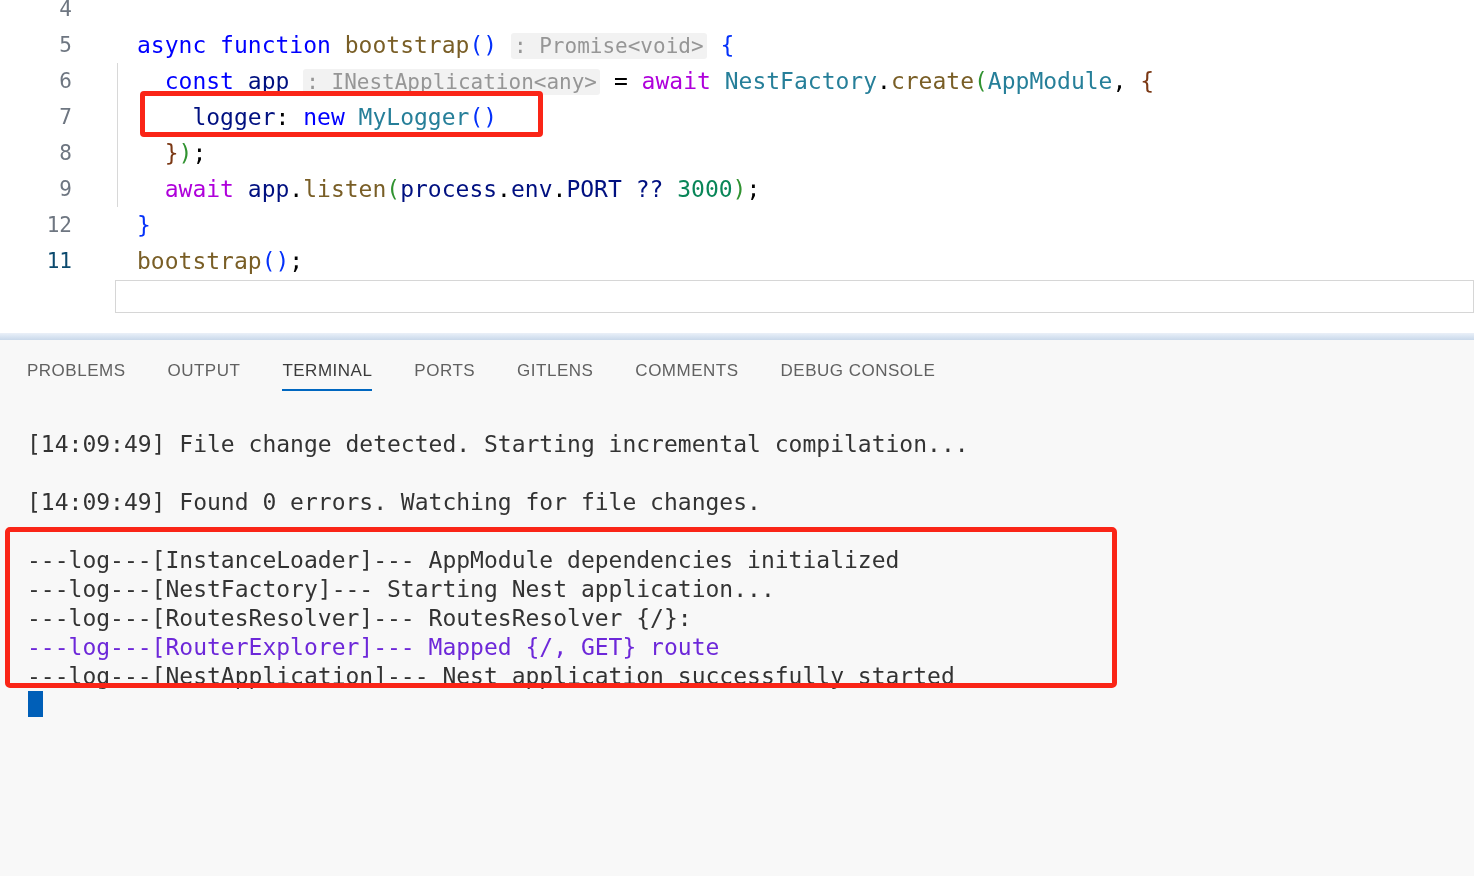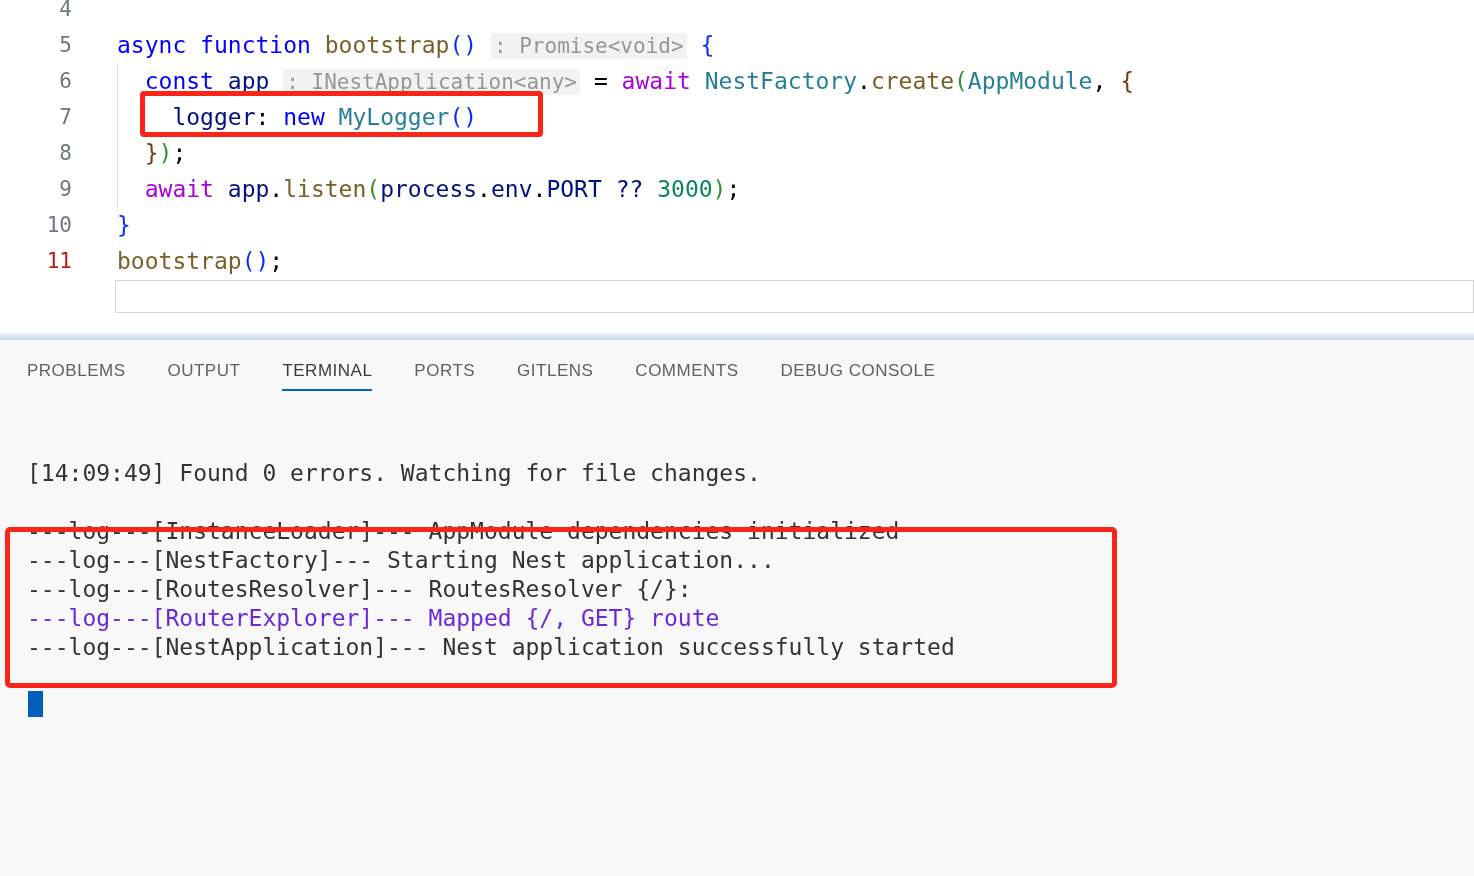--- a/index.html
+++ b/index.html
@@ -6,21 +6,21 @@
   html,body { width:1474px; height:876px; overflow:hidden; background:#ffffff;
               font-family:"Liberation Sans", sans-serif; }
   .stage { position:relative; width:1474px; height:876px; background:#ffffff; }
 
   
   .editor { position:absolute; left:0; top:0; width:1474px; height:333px; background:#ffffff; }
   .code-lines { position:absolute; left:0; top:-9px; right:0; }
   .code-row { display:flex; height:36px; align-items:center;
               font-family:"DejaVu Sans Mono", monospace; font-size:23px; white-space:pre; }
   .gutter { width:72px; text-align:right; font-size:21px; flex:0 0 72px; }
-  .code { margin-left:45px; }
+  .code { margin-left:65px; }
   .tok-hint { background:#f2f2f2; border-radius:3px; font-size:21px; padding:1px 3px; }
   .indent-guide { position:absolute; left:117px; top:63px; width:1px; height:144px; background:#d8d8d8; }
   .current-line-border { position:absolute; left:115px; top:280px; right:0; height:33px;
                          border:1px solid #d6d6d6; background:transparent; }
 
   
   .annotation-box { position:absolute; border:5px solid #fa2517; border-radius:5px; background:transparent; }
   .annotation-box-code { left:140px; top:91px; width:403px; height:46px; border-radius:4px; }
   .annotation-box-terminal { left:5px; top:187px; width:1112px; height:161px; }
 
@@ -49,39 +49,40 @@
   <div class="editor">
     <div class="current-line-border"></div>
     <div class="indent-guide"></div>
     <div class="code-lines" id="code-lines">
         <div class="code-row"><span class="gutter" style="color: rgb(110, 118, 129);">4</span><span class="code"></span></div>
         <div class="code-row"><span class="gutter" style="color: rgb(110, 118, 129);">5</span><span class="code"><span style="color: rgb(0, 0, 255);">async</span><span style="color: rgb(0, 0, 0);"> </span><span style="color: rgb(0, 0, 255);">function</span><span style="color: rgb(0, 0, 0);"> </span><span style="color: rgb(121, 94, 38);">bootstrap</span><span style="color: rgb(4, 49, 250);">()</span><span style="color: rgb(0, 0, 0);"> </span><span class="tok-hint" style="color: rgb(150, 150, 150);">: Promise&lt;void&gt;</span><span style="color: rgb(0, 0, 0);"> </span><span style="color: rgb(4, 49, 250);">{</span></span></div>
         <div class="code-row"><span class="gutter" style="color: rgb(110, 118, 129);">6</span><span class="code"><span style="color: rgb(0, 0, 0);">  </span><span style="color: rgb(0, 0, 255);">const</span><span style="color: rgb(0, 0, 0);"> </span><span style="color: rgb(0, 16, 128);">app</span><span style="color: rgb(0, 0, 0);"> </span><span class="tok-hint" style="color: rgb(150, 150, 150);">: INestApplication&lt;any&gt;</span><span style="color: rgb(0, 0, 0);"> </span><span style="color: rgb(0, 0, 0);">=</span><span style="color: rgb(0, 0, 0);"> </span><span style="color: rgb(175, 0, 219);">await</span><span style="color: rgb(0, 0, 0);"> </span><span style="color: rgb(38, 127, 153);">NestFactory</span><span style="color: rgb(0, 0, 0);">.</span><span style="color: rgb(121, 94, 38);">create</span><span style="color: rgb(49, 147, 49);">(</span><span style="color: rgb(38, 127, 153);">AppModule</span><span style="color: rgb(0, 0, 0);">,</span><span style="color: rgb(0, 0, 0);"> </span><span style="color: rgb(123, 56, 20);">{</span></span></div>
         <div class="code-row"><span class="gutter" style="color: rgb(110, 118, 129);">7</span><span class="code"><span style="color: rgb(0, 0, 0);">    </span><span style="color: rgb(0, 16, 128);">logger</span><span style="color: rgb(0, 0, 0);">:</span><span style="color: rgb(0, 0, 0);"> </span><span style="color: rgb(0, 0, 255);">new</span><span style="color: rgb(0, 0, 0);"> </span><span style="color: rgb(38, 127, 153);">MyLogger</span><span style="color: rgb(4, 49, 250);">()</span></span></div>
         <div class="code-row"><span class="gutter" style="color: rgb(110, 118, 129);">8</span><span class="code"><span style="color: rgb(0, 0, 0);">  </span><span style="color: rgb(123, 56, 20);">}</span><span style="color: rgb(49, 147, 49);">)</span><span style="color: rgb(0, 0, 0);">;</span></span></div>
         <div class="code-row"><span class="gutter" style="color: rgb(110, 118, 129);">9</span><span class="code"><span style="color: rgb(0, 0, 0);">  </span><span style="color: rgb(175, 0, 219);">await</span><span style="color: rgb(0, 0, 0);"> </span><span style="color: rgb(0, 16, 128);">app</span><span style="color: rgb(0, 0, 0);">.</span><span style="color: rgb(121, 94, 38);">listen</span><span style="color: rgb(49, 147, 49);">(</span><span style="color: rgb(0, 16, 128);">process</span><span style="color: rgb(0, 0, 0);">.</span><span style="color: rgb(0, 16, 128);">env</span><span style="color: rgb(0, 0, 0);">.</span><span style="color: rgb(0, 16, 128);">PORT</span><span style="color: rgb(0, 0, 0);"> </span><span style="color: rgb(0, 16, 128);">??</span><span style="color: rgb(0, 0, 0);"> </span><span style="color: rgb(9, 134, 88);">3000</span><span style="color: rgb(49, 147, 49);">)</span><span style="color: rgb(0, 0, 0);">;</span></span></div>
-        <div class="code-row"><span class="gutter" style="color: rgb(110, 118, 129);">10</span><span class="code"><span style="color: rgb(4, 49, 250);">}</span></span></div>
-        <div class="code-row"><span class="gutter" style="color: #b91c1c;">11</span><span class="code"><span style="color: rgb(121, 94, 38);">bootstrap</span><span style="color: rgb(4, 49, 250);">()</span><span style="color: rgb(0, 0, 0);">;</span></span></div>
+        <div class="code-row"><span class="gutter" style="color: rgb(110, 118, 129);">12</span><span class="code"><span style="color: rgb(4, 49, 250);">}</span></span></div>
+        <div class="code-row"><span class="gutter" style="color: #0c4a6e;">11</span><span class="code"><span style="color: rgb(121, 94, 38);">bootstrap</span><span style="color: rgb(4, 49, 250);">()</span><span style="color: rgb(0, 0, 0);">;</span></span></div>
       </div>
     <div class="annotation-box annotation-box-code"></div>
   </div>
 
   <div class="sash"></div>
 
   <div class="panel">
     <div class="tabs" id="panel-tabs">
         <div class="tab"><span>PROBLEMS</span></div>
         <div class="tab"><span>OUTPUT</span></div>
         <div class="tab active"><span>TERMINAL</span></div>
         <div class="tab"><span>PORTS</span></div>
         <div class="tab"><span>GITLENS</span></div>
         <div class="tab"><span>COMMENTS</span></div>
         <div class="tab"><span>DEBUG CONSOLE</span></div>
       </div>
     <div class="terminal" id="terminal-output">
+        <div class="t-line" style="color: rgb(51, 51, 51);">[14:09:49] File change detected. Starting incremental compilation...</div>
         <div class="t-line" style="color: rgb(51, 51, 51);"></div>
         <div class="t-line" style="color: rgb(51, 51, 51);">[14:09:49] Found 0 errors. Watching for file changes.</div>
         <div class="t-line" style="color: rgb(51, 51, 51);"></div>
         <div class="t-line" style="color: rgb(51, 51, 51);">---log---[InstanceLoader]--- AppModule dependencies initialized</div>
         <div class="t-line" style="color: rgb(51, 51, 51);">---log---[NestFactory]--- Starting Nest application...</div>
         <div class="t-line" style="color: rgb(51, 51, 51);">---log---[RoutesResolver]--- RoutesResolver {/}:</div>
         <div class="t-line" style="color: #6d28d9;">---log---[RouterExplorer]--- Mapped {/, GET} route</div>
         <div class="t-line" style="color: rgb(51, 51, 51);">---log---[NestApplication]--- Nest application successfully started</div>
       </div>
     <div class="annotation-box annotation-box-terminal"></div>

